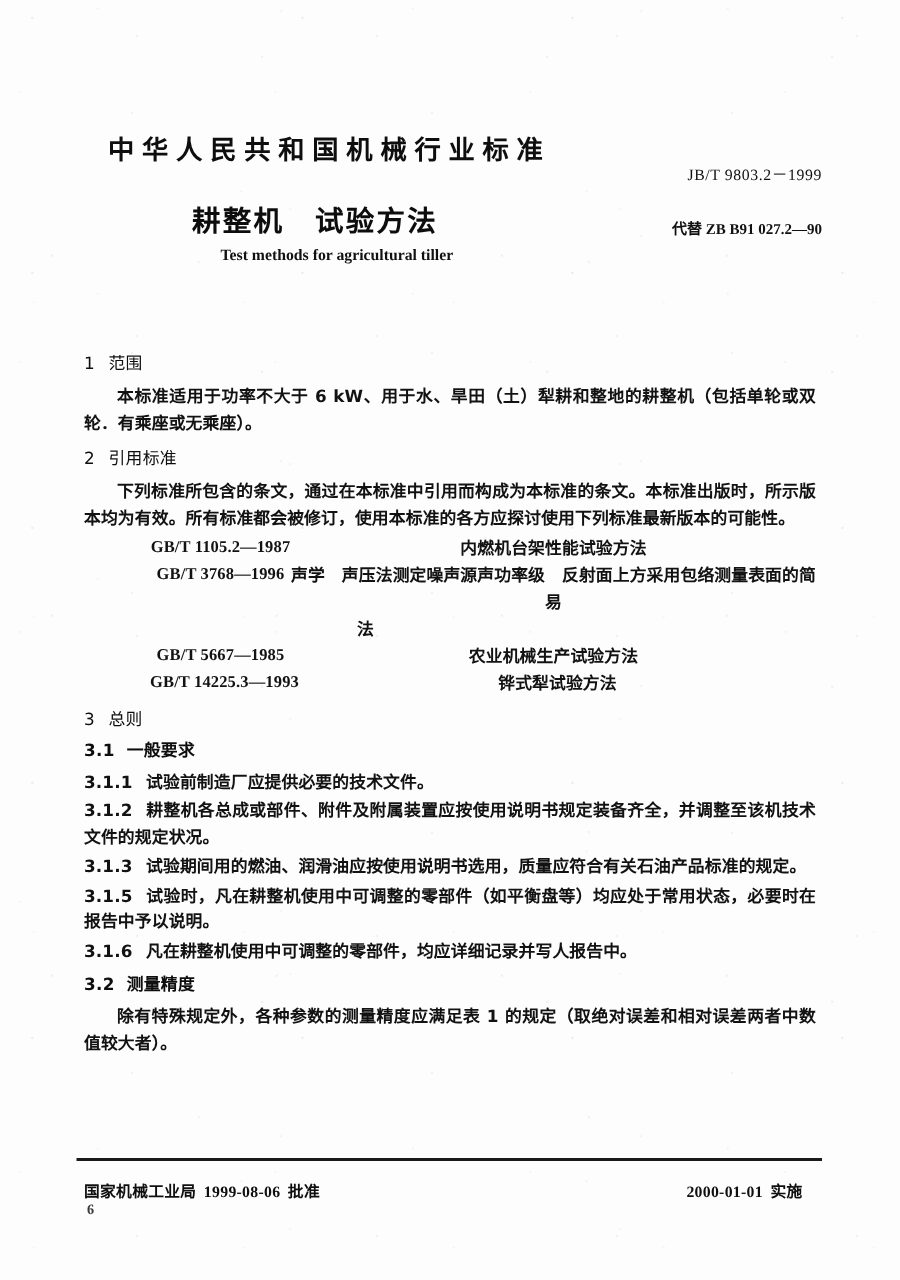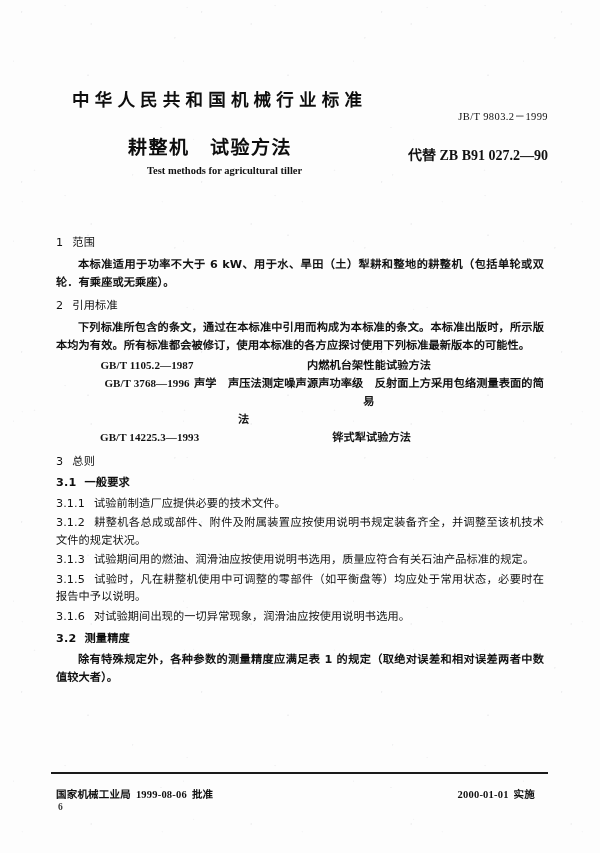--- a/index.html
+++ b/index.html
@@ -70,21 +70,21 @@
     font-size: 19px;
     font-weight: 700;
     letter-spacing: 1.5px;
     color: #0d0d0d;
     white-space: nowrap;
   }
   .hdr-replaces {
     position: absolute;
     right: 52px;
     top: 144px;
-    font-size: 14px;
+    font-size: 10px;
     font-weight: 700;
     color: #111111;
     white-space: nowrap;
     font-family: "Liberation Serif", "DejaVu Serif", serif;
     text-align: center;
   }
   .hdr-title-en {
     position: absolute;
     left: 147px;
     top: 165px;
@@ -132,21 +132,21 @@
     color: #121212;
     line-height: 1.56;
     text-indent: 22px;
     margin: 2px 0;
     text-align: justify;
     letter-spacing: 0.1px;
   }
 
   .clause {
     font-size: 11.2px;
-    font-weight: 400;
+    font-weight: 700;
     color: #121212;
     line-height: 1.56;
     margin: 2px 0;
     text-align: justify;
     letter-spacing: 0.1px;
   }
   .clause .num {
     margin-right: 9px;
     white-space: nowrap;
   }
@@ -265,20 +265,24 @@
           <span class="ref-code">GB/T 1105.2—1987</span>
           <span class="ref-name">内燃机台架性能试验方法</span>
         </div>
 
         <div class="ref-row">
           <span class="ref-code">GB/T 3768—1996</span>
           <span class="ref-name">声学　声压法测定噪声源声功率级　反射面上方采用包络测量表面的简易</span>
         </div>
         <div class="ref-cont">法</div>
 
+        <div class="ref-row">
+          <span class="ref-code">GB/T 5667—1985</span>
+          <span class="ref-name">农业机械生产试验方法</span>
+        </div>
 
         <div class="ref-row">
           <span class="ref-code">GB/T 14225.3—1993</span>
           <span class="ref-name">铧式犁试验方法</span>
         </div>
       </div>
     </div>
 
     <div class="blk">
       <div class="sec-head">
@@ -295,21 +299,21 @@
       <p class="clause">
         <span class="num">3.1.2</span><span>耕整机各总成或部件、附件及附属装置应按使用说明书规定装备齐全，并调整至该机技术文件的规定状况。</span>
       </p>
       <p class="clause">
         <span class="num">3.1.3</span><span>试验期间用的燃油、润滑油应按使用说明书选用，质量应符合有关石油产品标准的规定。</span>
       </p>
       <p class="clause">
         <span class="num">3.1.5</span><span>试验时，凡在耕整机使用中可调整的零部件（如平衡盘等）均应处于常用状态，必要时在报告中予以说明。</span>
       </p>
       <p class="clause">
-        <span class="num">3.1.6</span><span>对试验期间出现的一切异常现象，润滑油应按使用说明书选用。</span>
+        <span class="num">3.1.6</span><span>凡在耕整机使用中可调整的零部件，均应详细记录并写人报告中。</span>
       </p>
 
       <div class="sub-head">
         <span class="num">3.2</span><span>测量精度</span>
       </div>
       <p class="para">除有特殊规定外，各种参数的测量精度应满足表 1 的规定（取绝对误差和相对误差两者中数值较大者）。</p>
     </div>
 
   </div>
 

